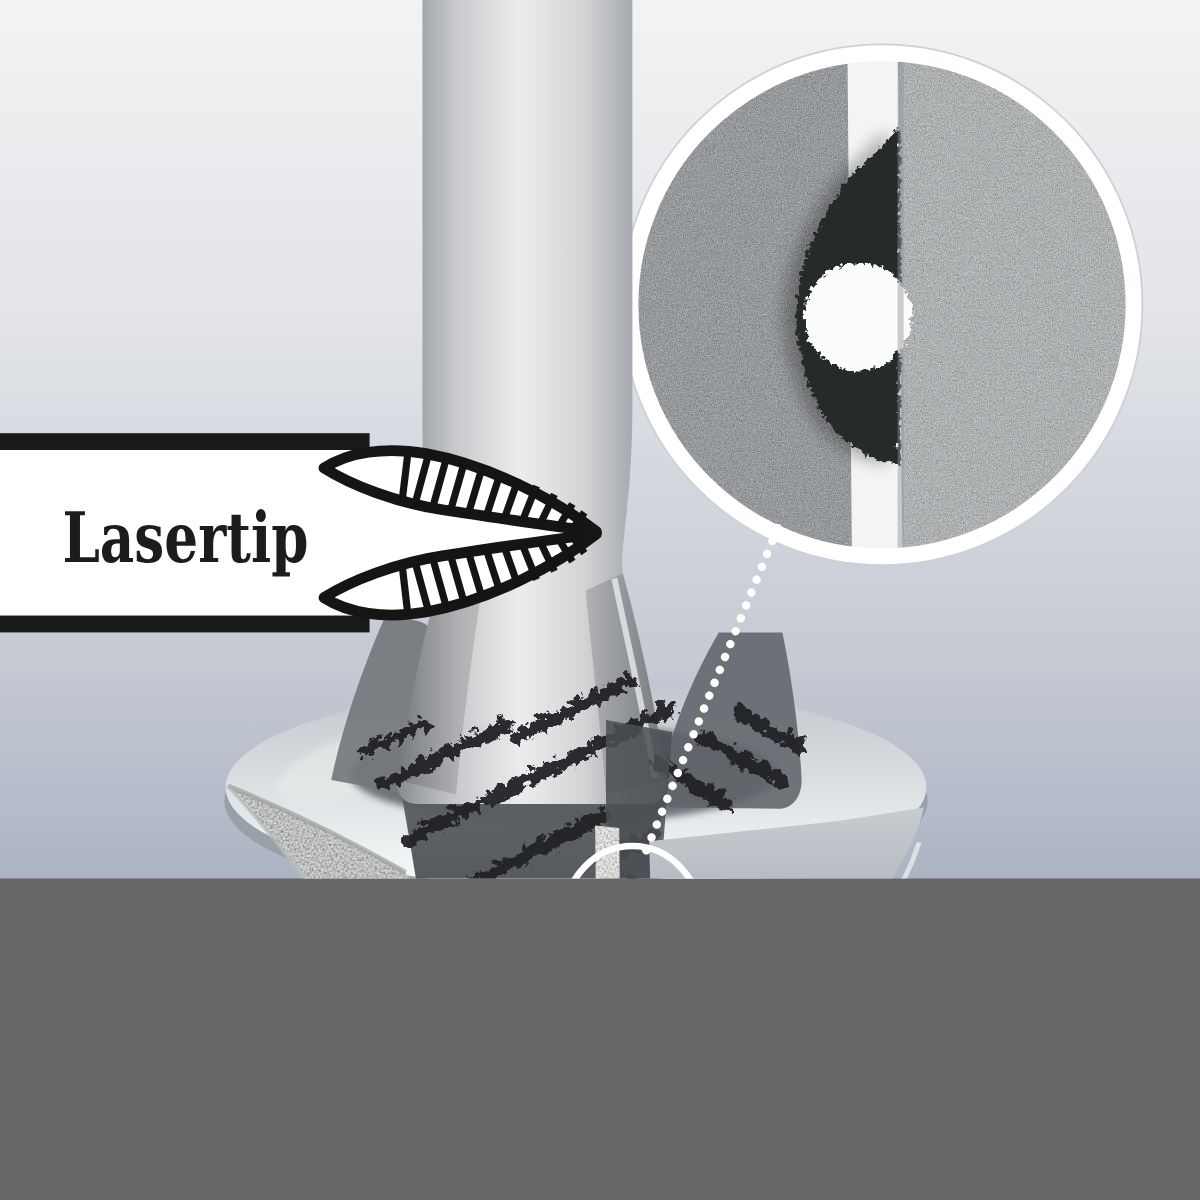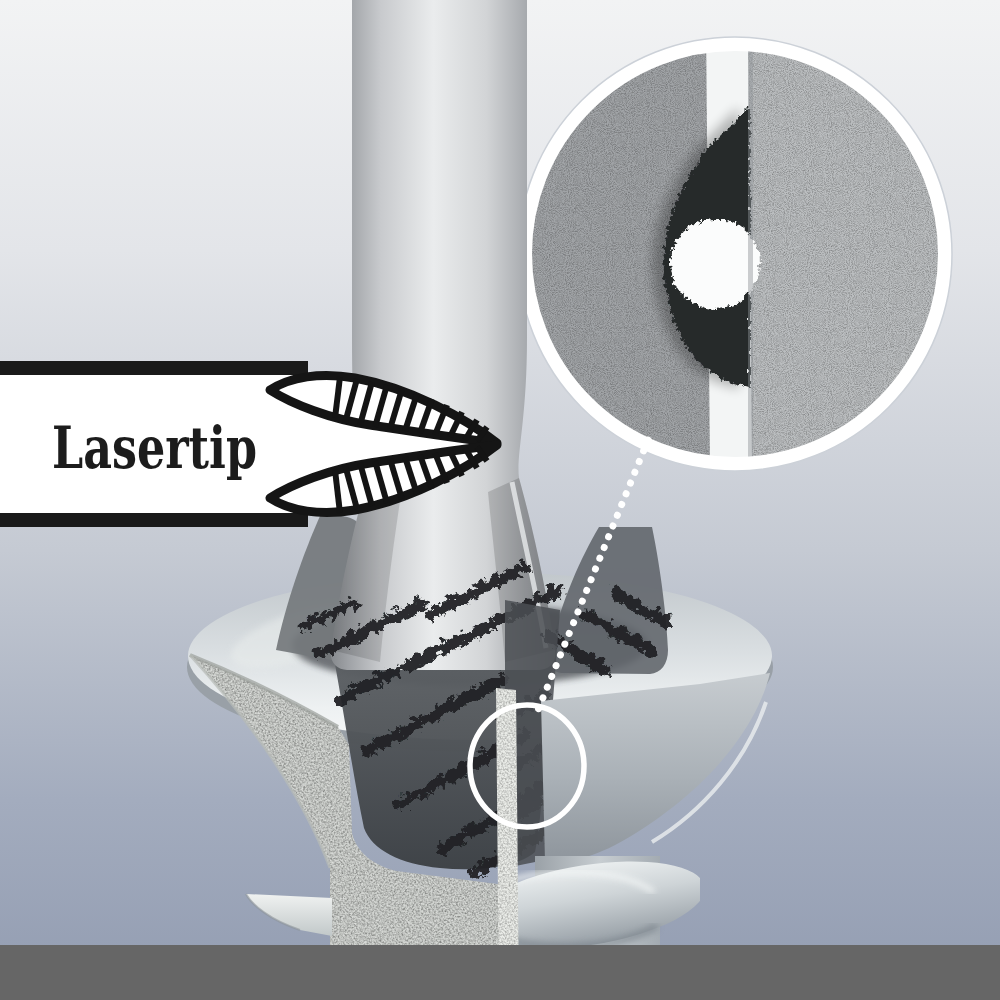--- a/index.html
+++ b/index.html
@@ -1,16 +1,16 @@
 <!DOCTYPE html>
 <html><head>
 <meta charset="utf-8">
 <style>
   html,body{margin:0;padding:0;background:#666;}
-  .stage{width:1000px;height:945px;position:relative;overflow:hidden;
+  .stage{width:1000px;height:732px;position:relative;overflow:hidden;
          font-family:"DejaVu Serif", serif;}
   .stage svg{display:block}
 </style>
 </head>
 <body>
 
 <div class="stage">
 <svg width="1000" height="1000" viewBox="0 0 1000 1000">
   <defs>
     <linearGradient id="bgGrad" x1="0" y1="0" x2="0" y2="1000" gradientUnits="userSpaceOnUse">

